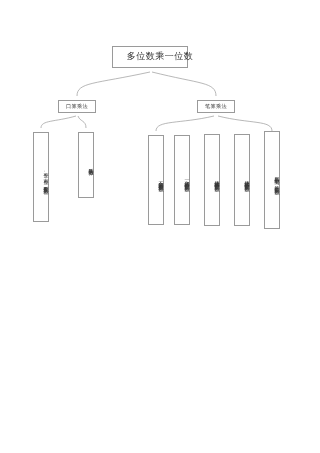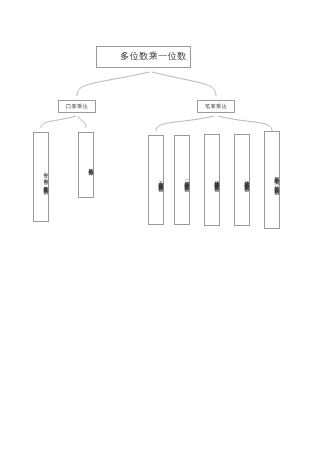--- a/index.html
+++ b/index.html
@@ -31,23 +31,23 @@
     background: #ffffff;
     display: flex;
     align-items: center;
     justify-content: center;
     color: #333333;
     line-height: 1.05;
   }
 
   
   .root-box {
-    left: 96px;
+    left: 112px;
     top: 46px;
-    width: 95px;
+    width: 76px;
     height: 22px;
     font-size: 9px;
     letter-spacing: 0.5px;
     white-space: nowrap;
     padding-left: 20px;
   }
 
   
   .cat-box {
     height: 13px;

